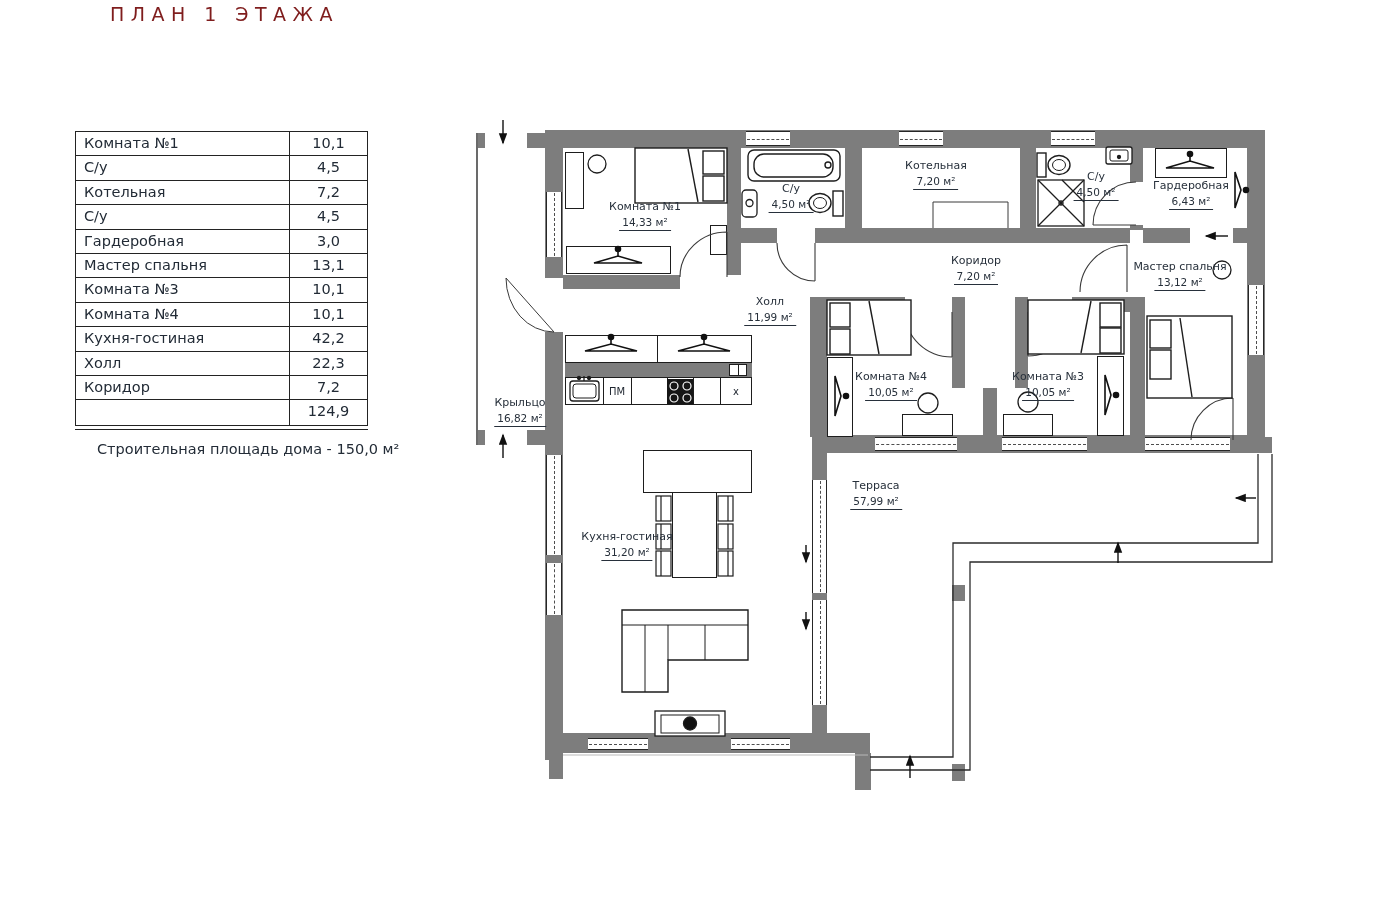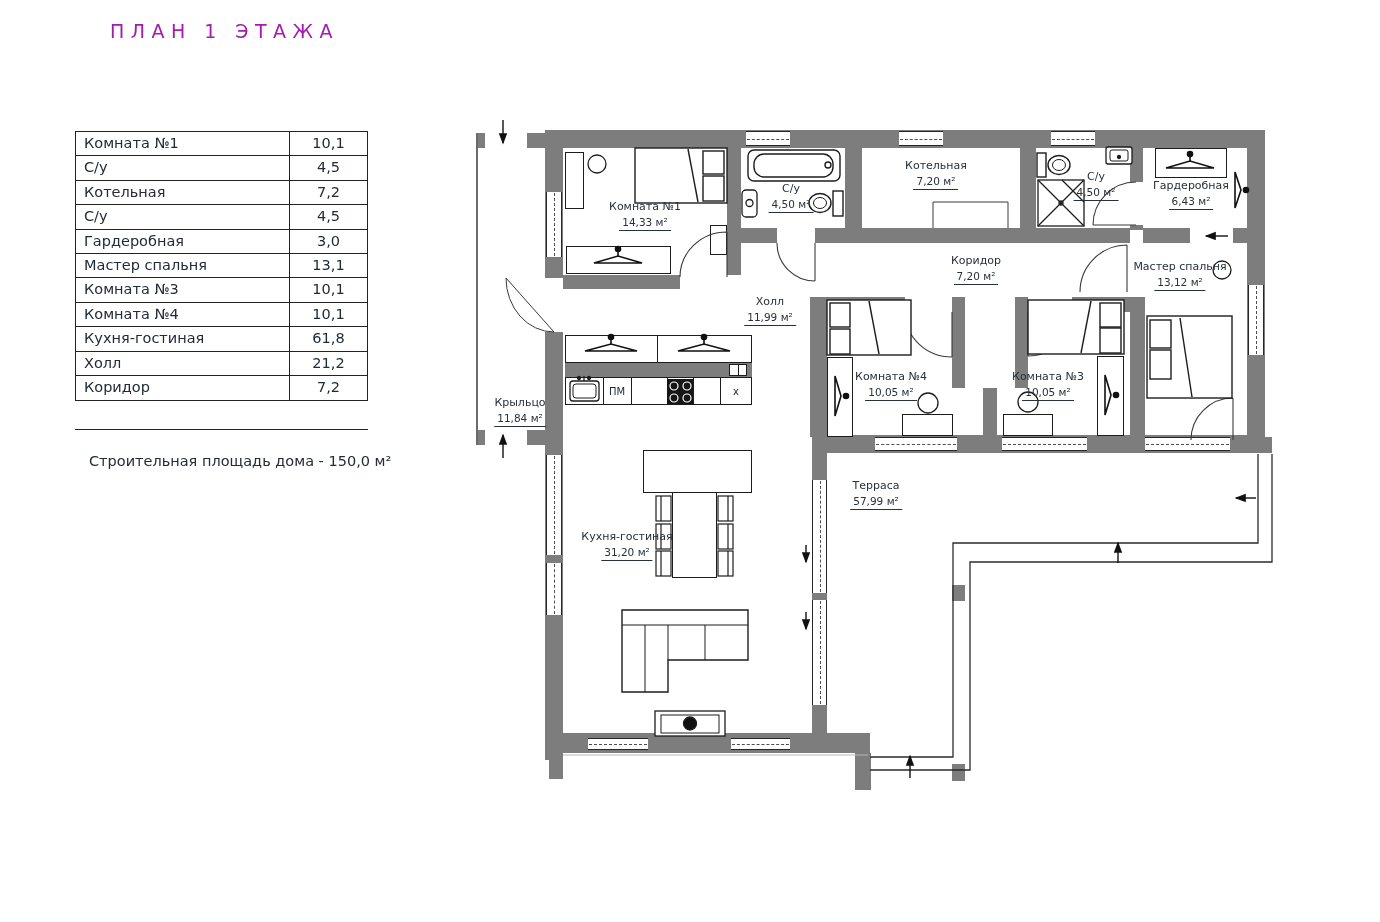--- a/index.html
+++ b/index.html
@@ -1,29 +1,29 @@
 <!DOCTYPE html>
 <html><head>
 <meta charset="utf-8">
 <style>
   html,body{margin:0;padding:0;background:#fff;}
   .page{position:relative;width:1380px;height:922px;background:#fff;overflow:hidden;
         font-family:"DejaVu Sans",sans-serif;color:#29313c;}
-  .title{position:absolute;left:110px;top:20px;font-size:19px;letter-spacing:.34em;
-         color:#a21caf;font-weight:500;}
+  .title{position:absolute;left:110px;top:3px;font-size:19px;letter-spacing:.34em;
+         color:#7f1d1d;font-weight:500;}
   
   .atable{position:absolute;left:75px;top:131px;width:293px;border:1.6px solid #232323;
           box-sizing:border-box;background:#fff;}
   .trow{display:flex;height:24.4px;border-bottom:1.4px solid #232323;box-sizing:border-box;}
   .trow:last-child{border-bottom:none;}
   .tname{flex:1;padding-left:8px;font-size:14.5px;line-height:23px;color:#222b36;}
   .tval{width:78px;border-left:1.4px solid #232323;text-align:center;font-size:14.5px;
         line-height:23px;color:#222b36;box-sizing:border-box;}
   .tbotline{position:absolute;left:75px;top:429px;width:293px;border-top:1.3px solid #232323;}
-  .note{position:absolute;left:89px;top:441px;font-size:14.5px;color:#232c37;margin-top:12px;}
+  .note{position:absolute;left:97px;top:441px;font-size:14.5px;color:#232c37;}
   
   .w{position:absolute;background:#7d7d7d;}
   .gap{position:absolute;background:#fff;}
   .fr{position:absolute;background:#fff;border:1.4px solid #1d1d1d;box-sizing:border-box;}
   .thin{border-width:1px;}
   .vdiv{position:absolute;width:1px;background:#1d1d1d;}
   .win-h{position:absolute;background:#fff;border-top:1.4px solid #262626;border-bottom:1.4px solid #262626;box-sizing:border-box;}
   .win-h::after{content:"";position:absolute;left:1px;right:1px;top:50%;border-top:1px dashed #4e4e4e;}
   .win-v{position:absolute;background:#fff;border-left:1.4px solid #262626;border-right:1.4px solid #262626;box-sizing:border-box;}
   .win-v::after{content:"";position:absolute;top:1px;bottom:1px;left:50%;border-left:1px dashed #4e4e4e;}
@@ -70,29 +70,33 @@
     <div class="trow">
         <div class="tname">Комната №3</div>
         <div class="tval">10,1</div>
       </div>
     <div class="trow">
         <div class="tname">Комната №4</div>
         <div class="tval">10,1</div>
       </div>
     <div class="trow">
         <div class="tname">Кухня-гостиная</div>
-        <div class="tval">61,8</div>
+        <div class="tval">42,2</div>
       </div>
     <div class="trow">
         <div class="tname">Холл</div>
-        <div class="tval">21,2</div>
+        <div class="tval">22,3</div>
       </div>
     <div class="trow">
         <div class="tname">Коридор</div>
         <div class="tval">7,2</div>
+      </div>
+    <div class="trow">
+        <div class="tname"></div>
+        <div class="tval">124,9</div>
       </div>
   </div>
   <div class="tbotline"></div>
   <div class="note">Строительная площадь дома - 150,0 м²</div>
 
   <div class="w" style="left:545px;top:130px;width:720px;height:18px"></div>
   <div class="w" style="left:545px;top:148px;width:18px;height:612px"></div>
   <div class="w" style="left:1247px;top:130px;width:18px;height:308px"></div>
   <div class="w" style="left:1230px;top:437px;width:42px;height:16px"></div>
   <div class="w" style="left:812px;top:435px;width:453px;height:18px"></div>
@@ -368,16 +372,16 @@
   <div class="lbl" style="left:791px;top:183px"><span class="nm">С/у</span><span class="ar">4,50 м²</span></div>
   <div class="lbl" style="left:936px;top:160px"><span class="nm">Котельная</span><span class="ar">7,20 м²</span></div>
   <div class="lbl" style="left:1096px;top:171px"><span class="nm">С/у</span><span class="ar">4,50 м²</span></div>
   <div class="lbl" style="left:1191px;top:180px"><span class="nm">Гардеробная</span><span class="ar">6,43 м²</span></div>
   <div class="lbl" style="left:976px;top:255px"><span class="nm">Коридор</span><span class="ar">7,20 м²</span></div>
   <div class="lbl" style="left:1180px;top:261px"><span class="nm">Мастер спальня</span><span class="ar">13,12 м²</span></div>
   <div class="lbl" style="left:770px;top:296px"><span class="nm">Холл</span><span class="ar">11,99 м²</span></div>
   <div class="lbl" style="left:891px;top:371px"><span class="nm">Комната №4</span><span class="ar">10,05 м²</span></div>
   <div class="lbl" style="left:1048px;top:371px"><span class="nm">Комната №3</span><span class="ar">10,05 м²</span></div>
   <div class="lbl" style="left:627px;top:531px"><span class="nm">Кухня-гостиная</span><span class="ar">31,20 м²</span></div>
-  <div class="lbl" style="left:520px;top:397px"><span class="nm">Крыльцо</span><span class="ar">11,84 м²</span></div>
+  <div class="lbl" style="left:520px;top:397px"><span class="nm">Крыльцо</span><span class="ar">16,82 м²</span></div>
   <div class="lbl" style="left:876px;top:480px"><span class="nm">Терраса</span><span class="ar">57,99 м²</span></div>
 
 </div>
 
 </body></html>

